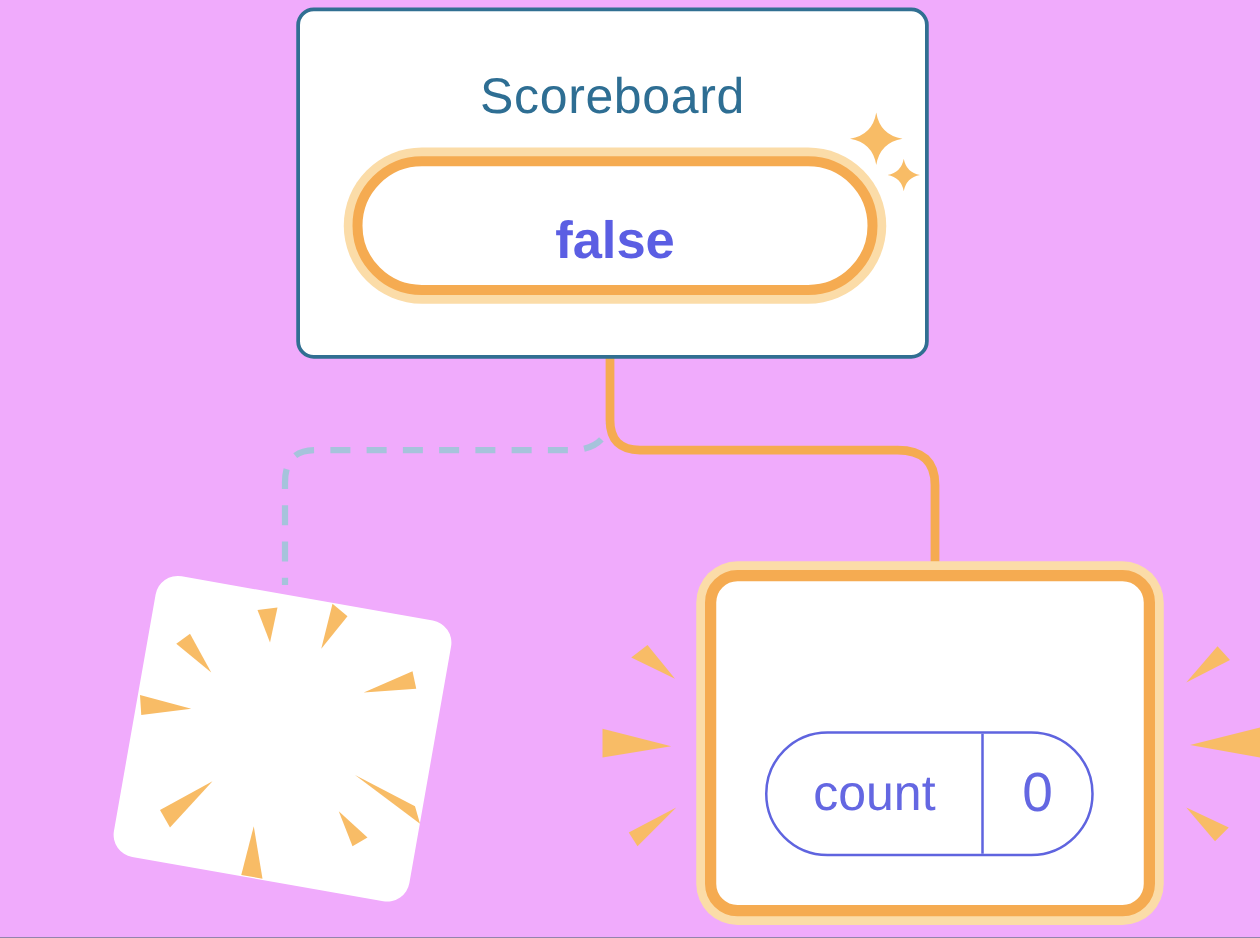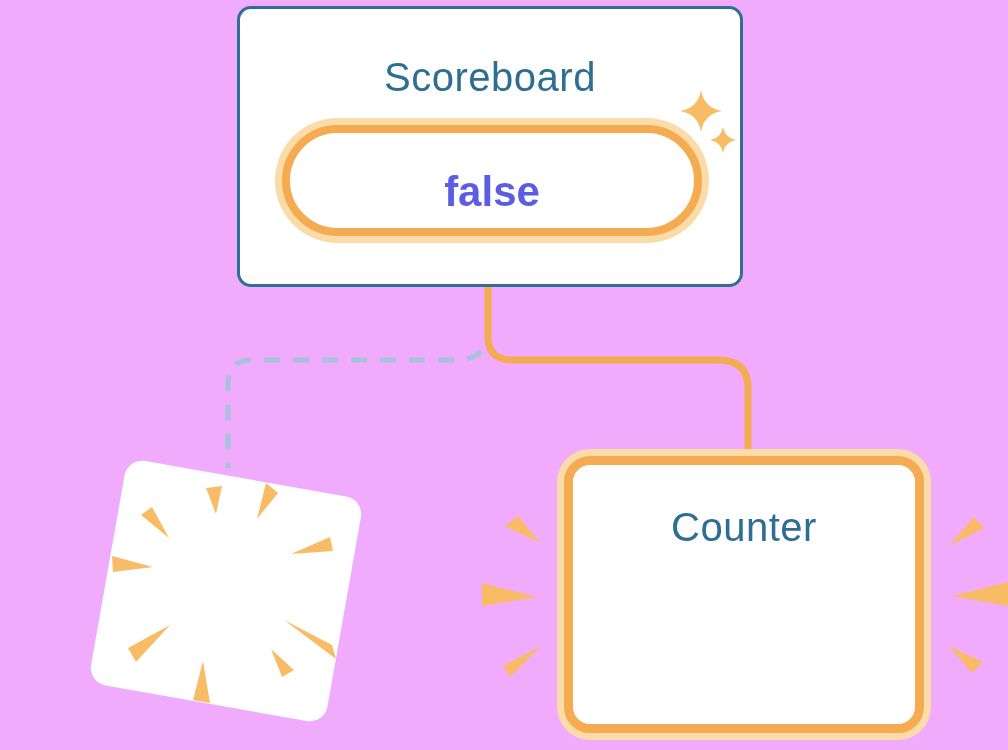--- a/index.html
+++ b/index.html
@@ -78,21 +78,28 @@
     <div class="state-pill pill-highlight">
       <div class="pill-cell pill-cell-value">
         <span class="pill-value-bold">false</span>
       </div>
     </div>
   </div>
 
   <div class="card poof-card"></div>
 
   <div class="card counter-card">
-    <div class="card-title">Counter</div>
+    <div class="state-pill pill-plain">
+      <div class="pill-cell pill-cell-label">
+        <span class="pill-label">count</span>
+      </div>
+      <div class="pill-cell pill-cell-value">
+        <span class="pill-value">0</span>
+      </div>
+    </div>
   </div>
 
   <svg class="layer marks" viewBox="0 0 1008 750">
 
     <g fill="#f8bc66">
       <path d="M 701 90 Q 704 108 722 111 Q 704 114 701 132 Q 698 114 680 111 Q 698 108 701 90 Z"></path>
       <path d="M 723 127 Q 725 138 736 140 Q 725 142 723 153 Q 721 142 710 140 Q 721 138 723 127 Z"></path>
     </g>
 
     <g fill="#f8bc66">

